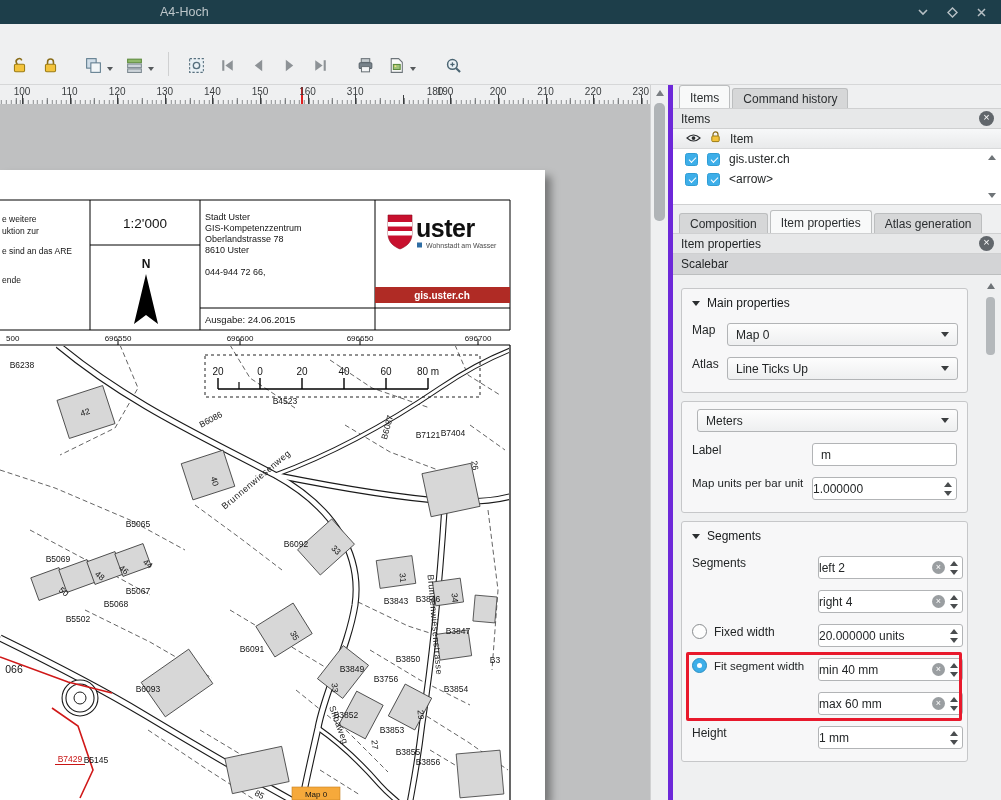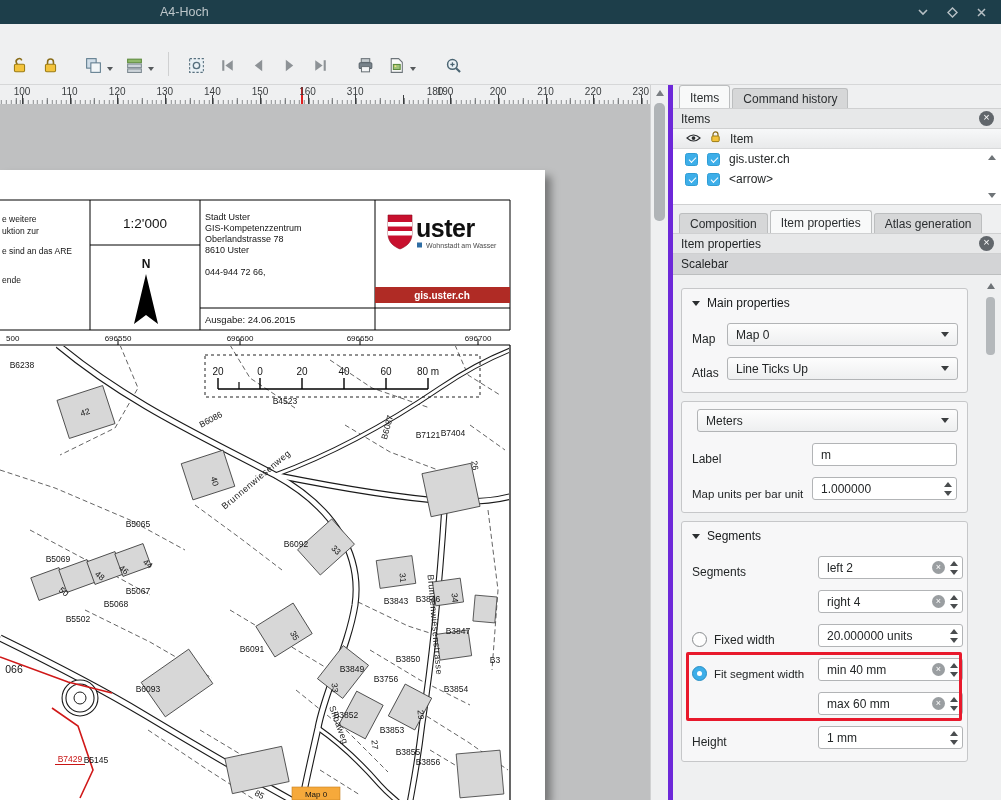--- a/index.html
+++ b/index.html
@@ -53,31 +53,31 @@
   .sc{position:absolute;right:5px;width:0;height:0;border-left:4px solid transparent;border-right:4px solid transparent}
   .sc-up{top:26px;border-bottom:5px solid #6f7478}
   .sc-down{bottom:6px;border-top:5px solid #6f7478}
   .gap5{height:5px}
   .subtitle-bar{height:21px;background:#d3d4d6;border-bottom:1px solid #bcbebf;display:flex;align-items:center;padding-left:8px;font-size:12px}
 
   .props{flex:1;position:relative;padding:13px 33px 0 8px;overflow:hidden}
   .group{background:#f7f7f8;border:1px solid #c6c7c9;border-radius:3px;padding:7px 9px 12px 10px;margin-bottom:8px}
   .gtitle{display:flex;align-items:center;gap:7px;margin-bottom:13px;color:#17191a}
   .tri{width:0;height:0;border-left:4.5px solid transparent;border-right:4.5px solid transparent;border-top:5.5px solid #2b2e30}
-  .prow{display:flex;align-items:flex-end;height:23px;margin-bottom:11px}
+  .prow{display:flex;align-items:flex-start;height:23px;margin-bottom:11px}
   .prow.last{margin-bottom:0}
   .plabel{font-size:12px;white-space:nowrap}
   .lw35{width:35px;flex:0 0 auto}
   .lw120{width:120px;flex:0 0 auto}
   .lw126{width:126px;flex:0 0 auto;display:flex;align-items:center}
   .combo{height:23px;flex:1;background:linear-gradient(#fdfdfd,#eeeff0);border:1px solid #b2b4b6;border-radius:3px;display:flex;align-items:center;padding:0 8px;font-size:12px}
   .combo .arr{margin-left:auto;width:0;height:0;border-left:4px solid transparent;border-right:4px solid transparent;border-top:5px solid #3a3d3f}
   .combo.inset{margin-left:5px}
   .tinput{width:145px;height:23px;background:#fff;border:1px solid #b2b4b6;border-radius:3px;padding:0 8px;display:flex;align-items:center;font-size:12px;flex:0 0 auto}
-  .spin{width:145px;height:23px;background:#fff;border:1px solid #b2b4b6;border-radius:3px;display:flex;align-items:center;padding:0 4px 0 8px;font-size:12px;flex:0 0 auto}
+  .spin{width:145px;height:23px;background:#fff;border:1px solid #b2b4b6;border-radius:3px;display:flex;align-items:center;padding:0 4px 0 0;font-size:12px;flex:0 0 auto}
   .spin .val{flex:1;white-space:nowrap;overflow:hidden}
   .clear{width:13px;height:13px;border-radius:50%;background:#9a9ea1;color:#fff;font-size:9px;line-height:12px;text-align:center;margin:0 3px 0 2px;flex:0 0 auto}
   .arrows{display:flex;flex-direction:column;gap:4px;margin-left:2px;flex:0 0 auto}
   .arrows .au{width:0;height:0;border-left:4px solid transparent;border-right:4px solid transparent;border-bottom:5px solid #4a4d4f}
   .arrows .ad{width:0;height:0;border-left:4px solid transparent;border-right:4px solid transparent;border-top:5px solid #4a4d4f}
   .radio{width:15px;height:15px;border-radius:50%;border:1px solid #898c8f;background:#fdfdfd;margin-right:7px;position:relative;flex:0 0 auto}
   .radio.checked{background:#3daee9;border-color:#2a8fc4}
   .radio.checked::after{content:"";position:absolute;inset:4px;background:#fff;border-radius:50%}
   .fit-wrap{position:relative}
   .red-box{position:absolute;left:-6px;right:-4px;top:-6px;bottom:-6px;border:3px solid #e8192c;border-radius:2px;pointer-events:none;z-index:3}

